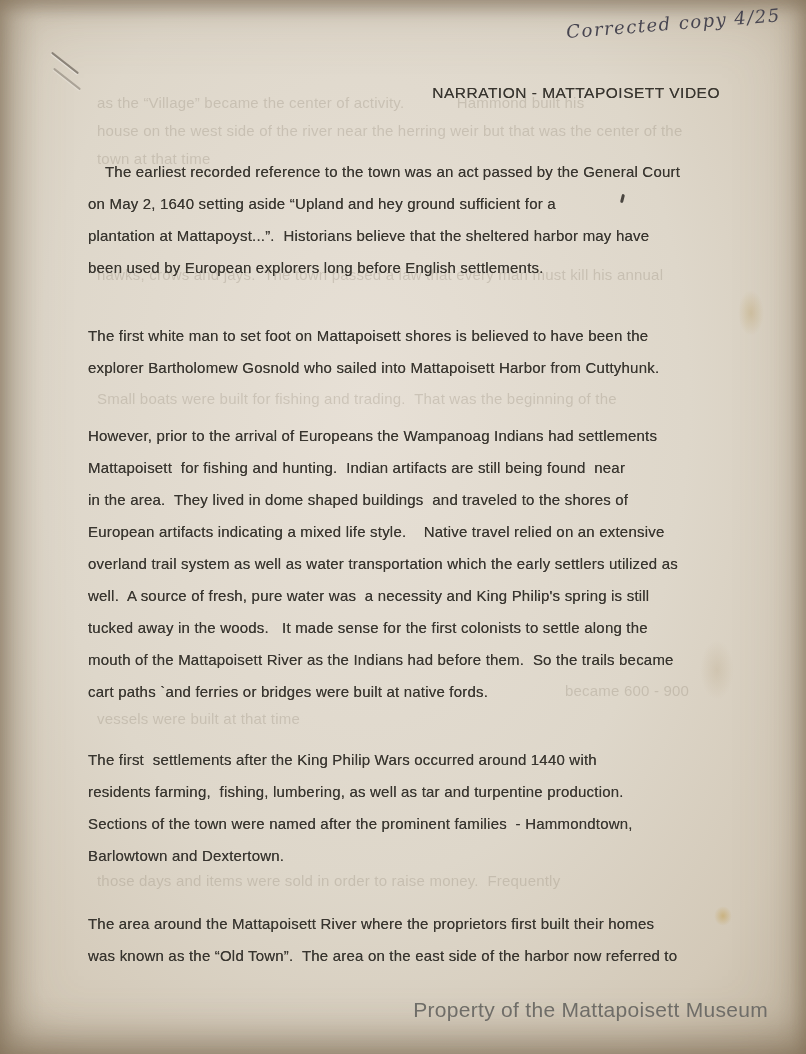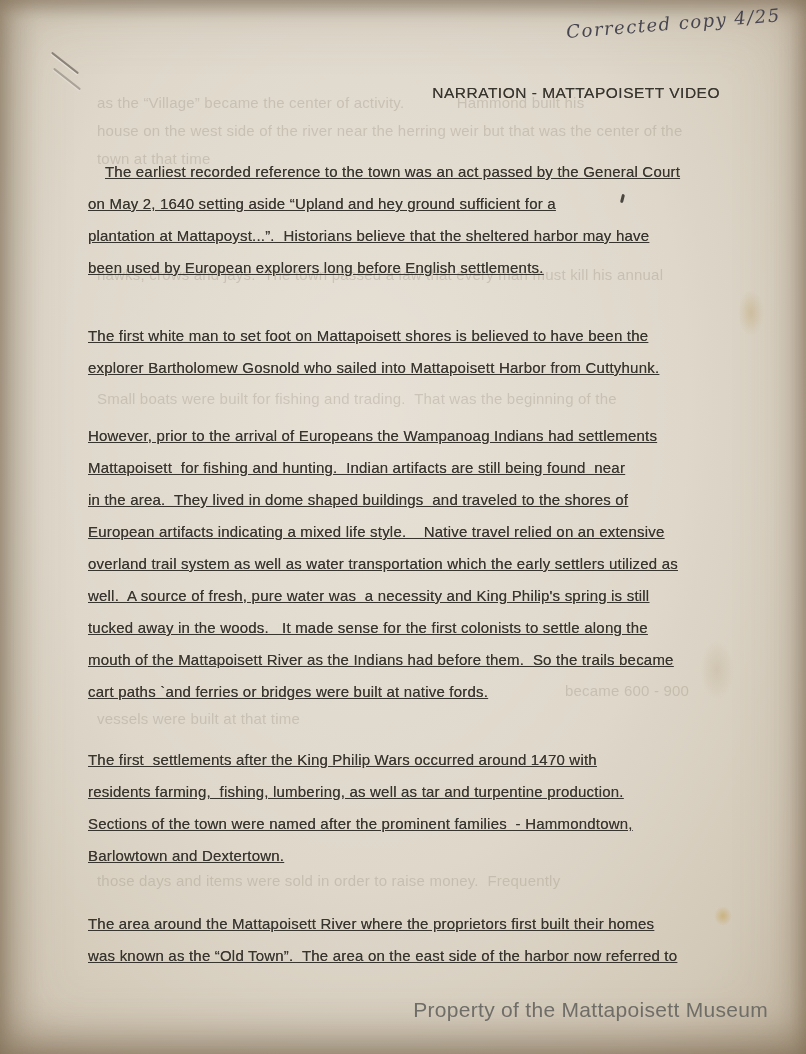--- a/index.html
+++ b/index.html
@@ -25,21 +25,21 @@
   
   .content {
     position: absolute; left: 88px; top: 82px; width: 632px;
     color: #38352f;
     text-shadow: 0 0 .5px rgba(56, 53, 47, .75);
   }
   .title {
     font-size: 15.5px; font-weight: normal; letter-spacing: .5px;
     line-height: 22px; text-align: right; margin: 0 0 52px 0;
   }
-  .para { margin: 16px 0 36px 0; font-size: 15px; letter-spacing: .2px; text-decoration: underline; }
+  .para { margin: 16px 0 36px 0; font-size: 15px; letter-spacing: .2px; }
   .line { white-space: pre-wrap; line-height: 32px; min-height: 32px; }
   .para.indent .line:first-child { text-indent: 17px; }
 
   
   .handwriting {
     position: absolute; top: 12px; left: 566px; width: 232px;
     font-family: "DejaVu Serif", serif; font-style: italic;
     font-size: 18px; letter-spacing: 1.5px; color: #474550;
     transform: rotate(-4.5deg);
     white-space: nowrap;
@@ -124,21 +124,21 @@
           <div class="line">Mattapoisett  for fishing and hunting.  Indian artifacts are still being found  near</div>
           <div class="line">in the area.  They lived in dome shaped buildings  and traveled to the shores of</div>
           <div class="line">European artifacts indicating a mixed life style.    Native travel relied on an extensive</div>
           <div class="line">overland trail system as well as water transportation which the early settlers utilized as</div>
           <div class="line">well.  A source of fresh, pure water was  a necessity and King Philip's spring is still</div>
           <div class="line">tucked away in the woods.   It made sense for the first colonists to settle along the</div>
           <div class="line">mouth of the Mattapoisett River as the Indians had before them.  So the trails became</div>
           <div class="line">cart paths `and ferries or bridges were built at native fords.</div>
         </div>
         <div class="para">
-          <div class="line">The first  settlements after the King Philip Wars occurred around 1470 with</div>
+          <div class="line">The first  settlements after the King Philip Wars occurred around 1440 with</div>
           <div class="line">residents farming,  fishing, lumbering, as well as tar and turpentine production.</div>
           <div class="line">Sections of the town were named after the prominent families  - Hammondtown,</div>
           <div class="line">Barlowtown and Dextertown.</div>
         </div>
         <div class="para">
           <div class="line">The area around the Mattapoisett River where the proprietors first built their homes</div>
           <div class="line">was known as the “Old Town”.  The area on the east side of the harbor now referred to</div>
         </div>
       </div>
   </div>

